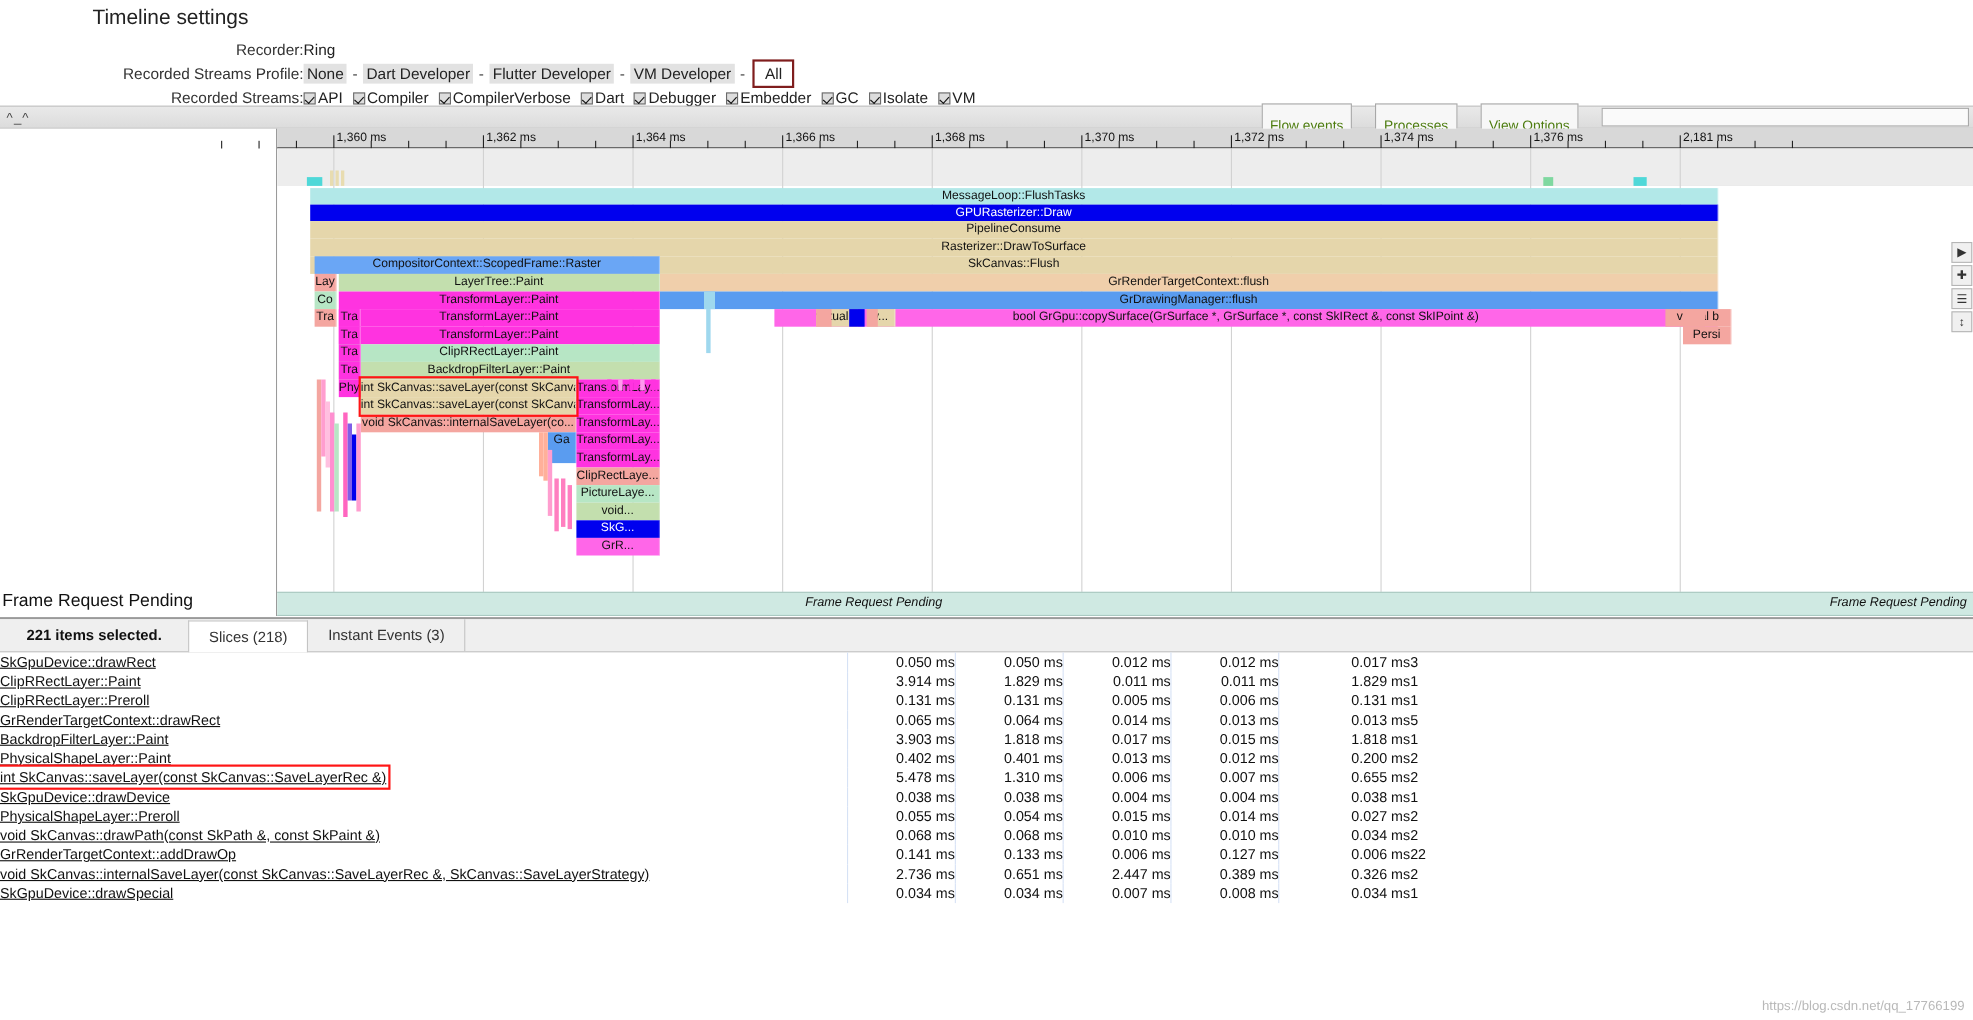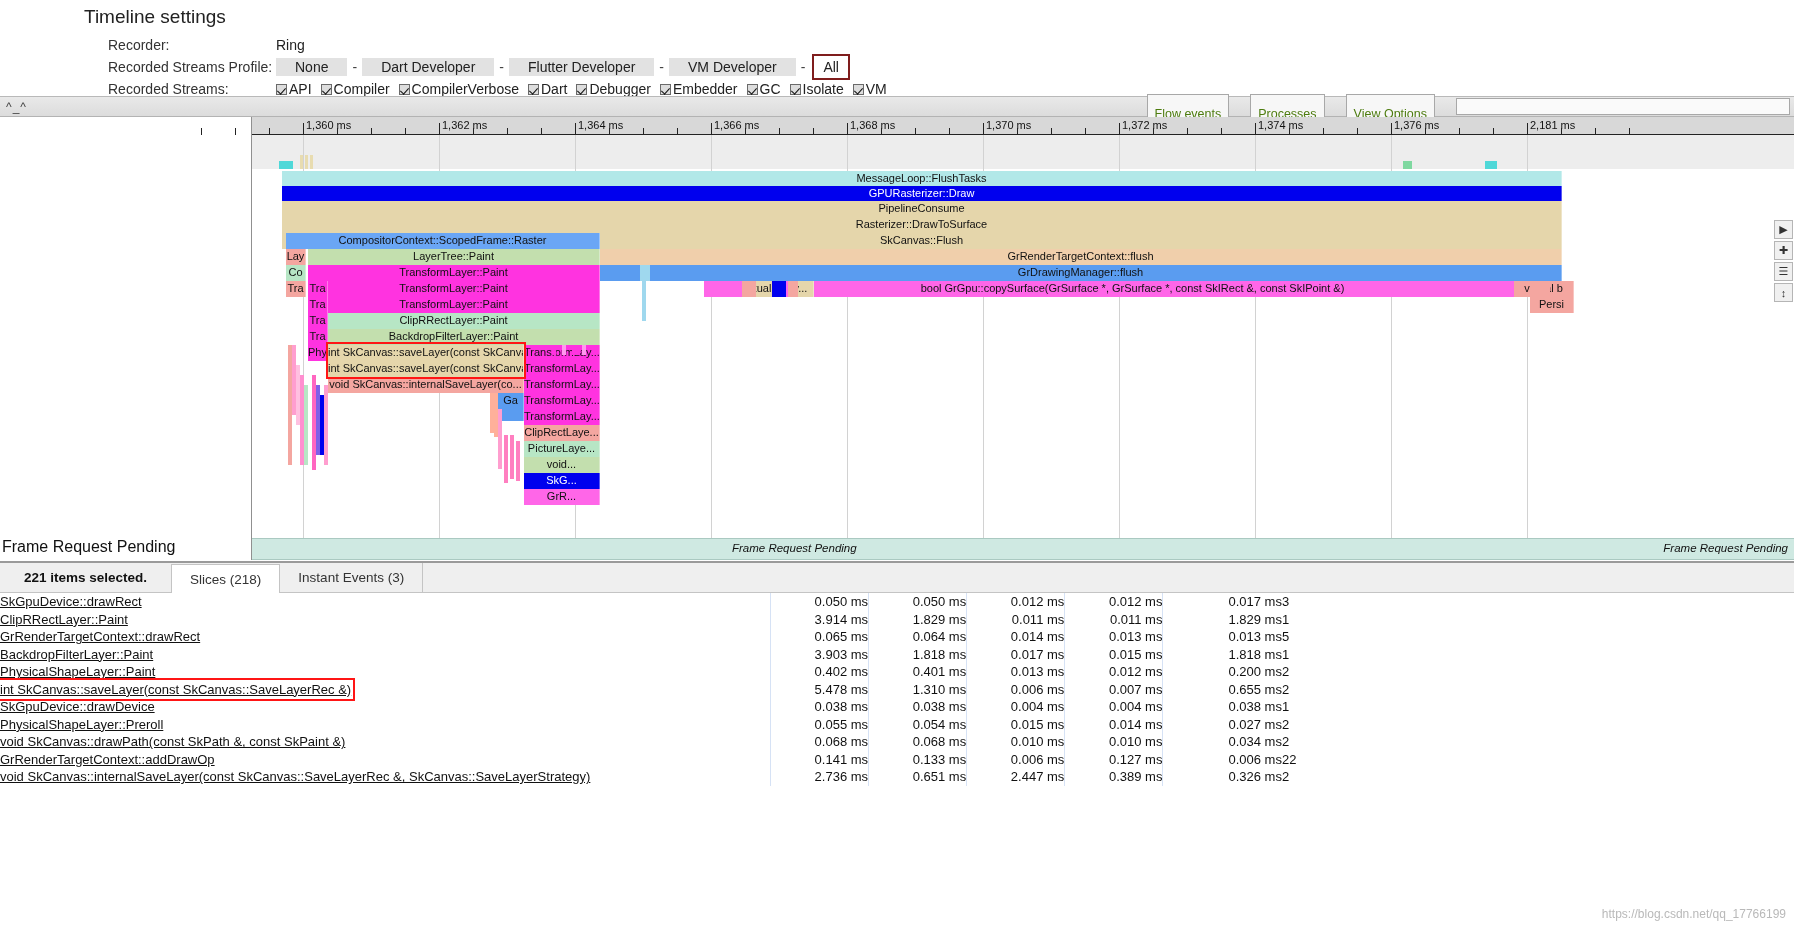--- a/index.html
+++ b/index.html
@@ -10,27 +10,27 @@
     font-family:"Liberation Sans", sans-serif;
     font-size:13px; color:#222;
     position:relative;
   }
 
   
   #settings { padding:6px 0 4px 0; background:#fff; }
   #settings h2 {
     margin:0 0 6px 84px; font-size:19px; font-weight:400; color:#222;
   }
-  .setting-row { display:flex; align-items:center; height:22px; margin-left:108px; }
+  .setting-row { display:flex; align-items:center; height:22px; margin-left:108px;text-align:right; }
   .setting-label { width:168px; font-size:14px; color:#333; }
   .setting-value { font-size:14px; color:#222; }
 
   .profile-list { display:flex; align-items:center; gap:0px; }
   .profile-opt {
-    background:#e2e2e2; padding:1px 19px; font-size:14px; color:#222; cursor:pointer;
+    background:#e2e2e2; padding:1px 3px; font-size:14px; color:#222; cursor:pointer;
   }
   .profile-sep { padding:0 5px; color:#444; font-size:14px; }
   .profile-opt.boxed {
     background:#fff; border:2px solid #7f1d1d; padding:3px 9px; margin:0 2px;
   }
 
   .streams { display:flex; align-items:center; gap:9px; }
   .stream { display:flex; align-items:center; gap:2px; font-size:14px; color:#222; }
   .cb {
     width:11px; height:11px; border:1px solid #6a6a6a; background:#ddd;
@@ -396,20 +396,29 @@
           <tr>
             <td class="name"><span>ClipRRectLayer::Paint</span></td>
             <td class="num">3.914 ms</td>
             <td class="num">1.829 ms</td>
             <td class="num">0.011 ms</td>
             <td class="num">0.011 ms</td>
             <td class="num">1.829 ms</td>
             <td class="cnt">1</td>
           </tr>
           <tr>
+            <td class="name"><span>ClipRRectLayer::Preroll</span></td>
+            <td class="num">0.131 ms</td>
+            <td class="num">0.131 ms</td>
+            <td class="num">0.005 ms</td>
+            <td class="num">0.006 ms</td>
+            <td class="num">0.131 ms</td>
+            <td class="cnt">1</td>
+          </tr>
+          <tr>
             <td class="name"><span>GrRenderTargetContext::drawRect</span></td>
             <td class="num">0.065 ms</td>
             <td class="num">0.064 ms</td>
             <td class="num">0.014 ms</td>
             <td class="num">0.013 ms</td>
             <td class="num">0.013 ms</td>
             <td class="cnt">5</td>
           </tr>
           <tr>
             <td class="name"><span>BackdropFilterLayer::Paint</span></td>
@@ -476,18 +485,27 @@
           </tr>
           <tr>
             <td class="name"><span>void SkCanvas::internalSaveLayer(const SkCanvas::SaveLayerRec &amp;, SkCanvas::SaveLayerStrategy)</span></td>
             <td class="num">2.736 ms</td>
             <td class="num">0.651 ms</td>
             <td class="num">2.447 ms</td>
             <td class="num">0.389 ms</td>
             <td class="num">0.326 ms</td>
             <td class="cnt">2</td>
           </tr>
+          <tr>
+            <td class="name"><span>SkGpuDevice::drawSpecial</span></td>
+            <td class="num">0.034 ms</td>
+            <td class="num">0.034 ms</td>
+            <td class="num">0.007 ms</td>
+            <td class="num">0.008 ms</td>
+            <td class="num">0.034 ms</td>
+            <td class="cnt">1</td>
+          </tr>
         </tbody>
     </table>
   </div>
 
   <div id="watermark">https://blog.csdn.net/qq_17766199</div>
 </div>
 
 </body></html>

